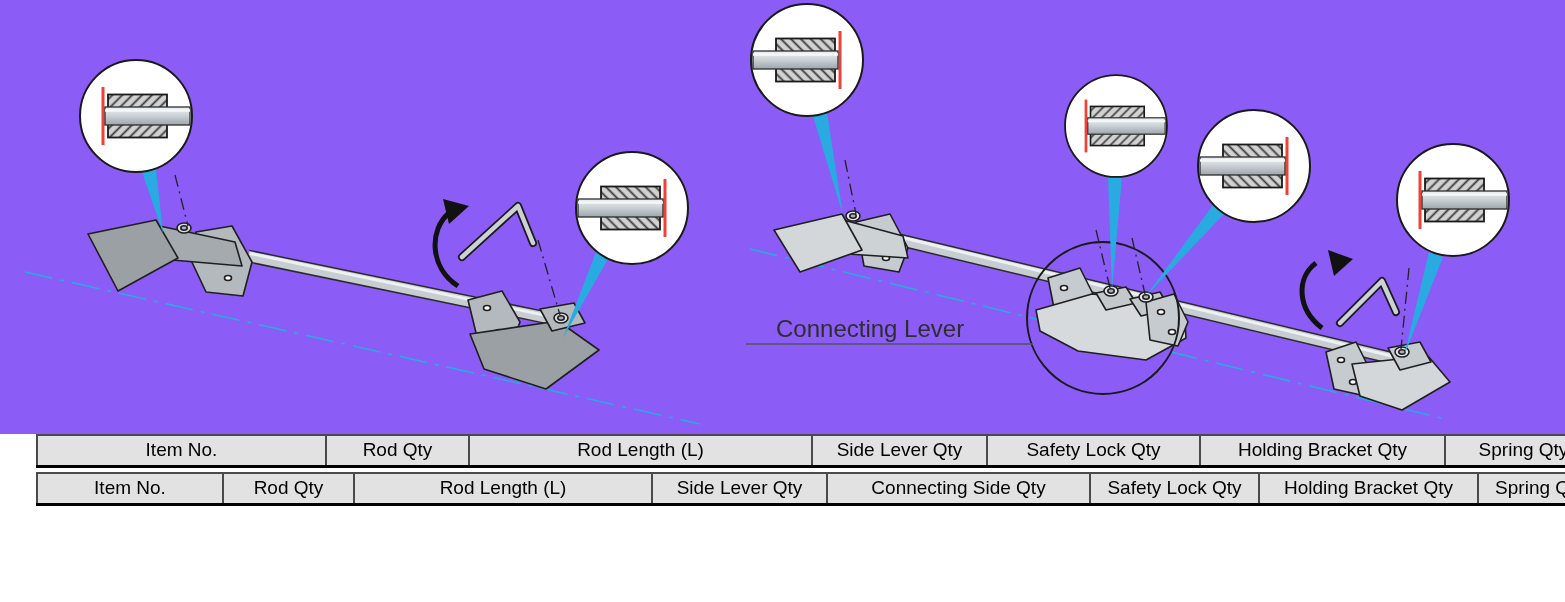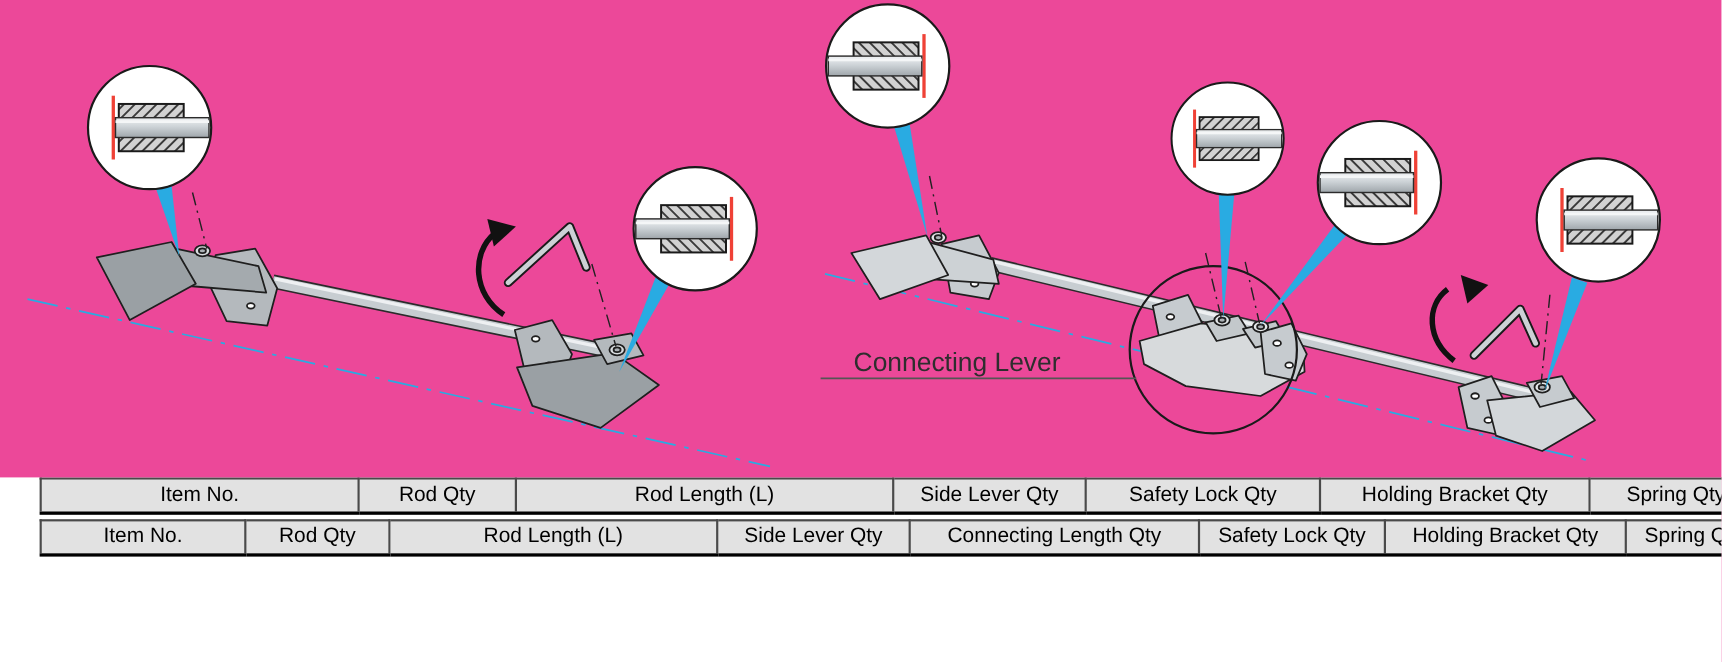--- a/index.html
+++ b/index.html
@@ -1,17 +1,17 @@
 <!DOCTYPE html>
 <html><head>
 <meta charset="utf-8">
 <style>
   html,body{margin:0;padding:0;background:#ffffff;}
   body{width:1565px;height:602px;overflow:hidden;font-family:"Liberation Sans","DejaVu Sans",sans-serif;}
-  .diagram-area{position:relative;width:1565px;height:434px;background:#ec4899;}
+  .diagram-area{position:relative;width:1565px;height:434px;background:#8b5cf6;}
   .diagram-area svg{display:block;}
   .tables{width:1565px;margin-left:36px;}
   table{border-collapse:collapse;table-layout:fixed;width:1565px;font-size:19px;color:#000;}
   th,td{border:2px solid #4a4a4a;text-align:center;vertical-align:middle;padding:0 4px;font-weight:normal;overflow:hidden;white-space:nowrap;}
   table{border:2px solid #111;}
   tr.hdr{background:#e2e2e2;height:31px;}
   tr.hdr th{border-bottom:3px solid #000;}
   tr.datarow{background:#d9edf8;height:30px;}
   #t1{margin-bottom:4px;}
   #t2 tr.hdr{height:32px;}
@@ -205,20 +205,20 @@
         <col style="width:169px">
         <col style="width:219px">
         <col style="width:124px">
     </colgroup>
     <tbody>
         <tr class="hdr">
       <th>Item No.</th>
       <th>Rod Qty</th>
       <th>Rod Length (L)</th>
       <th>Side Lever Qty</th>
-      <th>Connecting  Length Qty</th>
+      <th>Connecting  Side Qty</th>
       <th>Safety Lock Qty</th>
       <th>Holding Bracket Qty</th>
       <th>Spring Qty</th>
     </tr>
   </tbody>
     </table>
 </div>
 
 </body></html>

